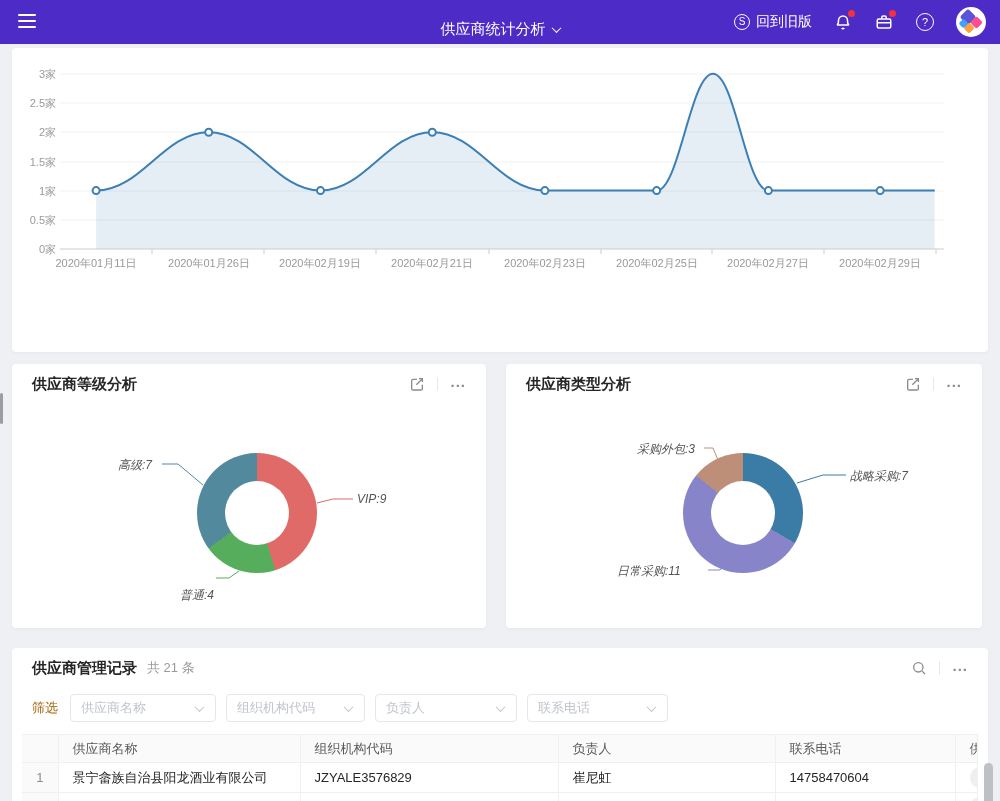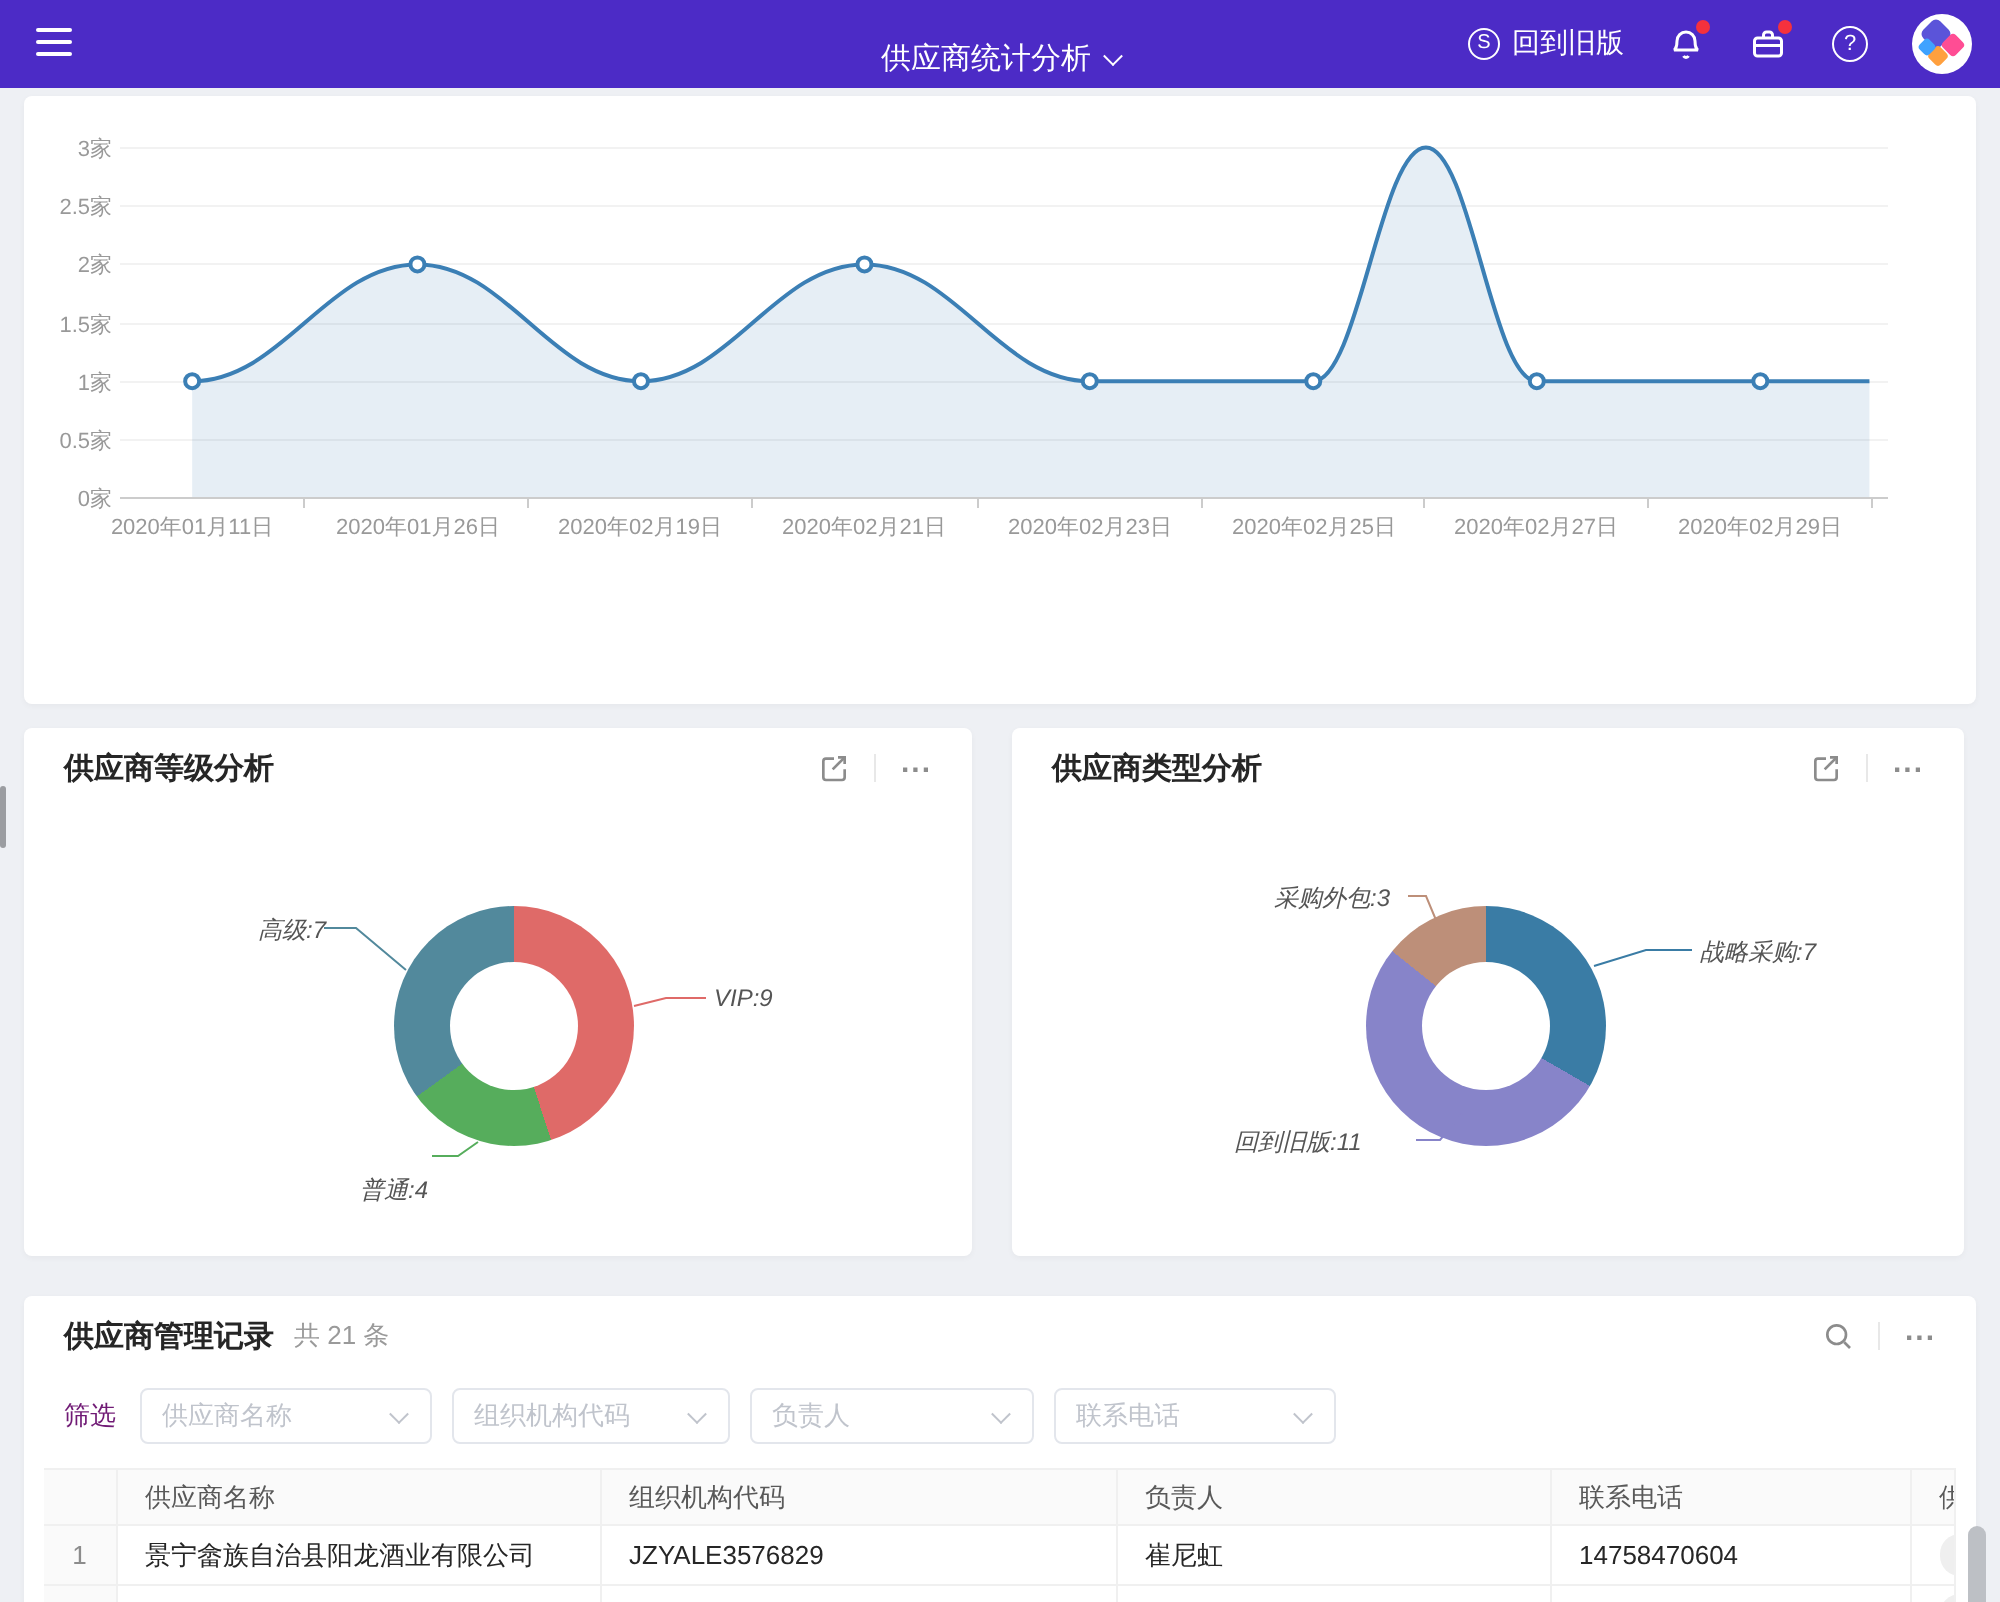--- a/index.html
+++ b/index.html
@@ -43,21 +43,21 @@
   .trend-svg { display:block; }
 
   
   .donut { position:absolute; width:120px; height:120px; border-radius:50%; }
   .donut::after { content:""; position:absolute; left:28px; top:28px; width:64px; height:64px; background:#fff; border-radius:50%; }
   .callout-svg { position:absolute; left:0; top:0; pointer-events:none; }
   .pie-label { position:absolute; font-size:12px; color:#555; white-space:nowrap;font-style:italic; }
 
   
   .filter-row { display:flex; align-items:center; gap:10px; padding:6px 20px 10px 20px; }
-  .filter-label { font-size:13px; color:#701a75; margin-right:2px; }
+  .filter-label { font-size:13px; color:#a16207; margin-right:2px; }
   .select { position:relative; height:28px; border:1px solid #e3e6ec; border-radius:4px; background:#fff; display:flex; align-items:center; padding:0 26px 0 10px; font-size:13px; color:#c0c4cc; cursor:pointer; }
   .select .chev { position:absolute; right:12px; top:10px; color:#c0c4cc; }
   .sel-1{width:146px;} .sel-2{width:139px;} .sel-3{width:142px;} .sel-4{width:141px;}
 
   table.records { border-collapse:collapse; table-layout:fixed; width:956px; margin:2px 10px 0 10px; font-size:13px; }
   table.records th, table.records td { border:1px solid #f0f0f0; border-left:none; overflow:hidden; white-space:nowrap; text-align:left; font-weight:400; padding:0 14px; }
   table.records th { background:#fafafa; color:#595959; height:28px; }
   table.records td { background:#fff; color:#262626; height:30px; }
   table.records td.idx { background:#fafafa; color:#8c8c8c; padding:0; text-align:center; }
   table.records th.idx-h { padding:0; }
@@ -188,21 +188,21 @@
         <span class="v-div"></span>
         <span class="dots"></span>
       </span>
     </div>
     <div class="donut" style="left: 185px; top: 89px; background: conic-gradient(rgb(223, 106, 104) 0deg, rgb(223, 106, 104) 162deg, rgb(86, 173, 92) 162deg, rgb(86, 173, 92) 234deg, rgb(82, 137, 156) 234deg, rgb(82, 137, 156) 360deg);"></div>
     <svg class="callout-svg" width="482" height="264">
       <polyline points="150,100 166,100 191,121" fill="none" stroke="#52899c"></polyline>
       <polyline points="341,135 321,135 305,139" fill="none" stroke="#df6a68"></polyline>
       <polyline points="204,214 217,214 227,207" fill="none" stroke="#56ad5c"></polyline>
     </svg>
-    <span class="pie-label" style="right:323px; top:93px;">高级:7</span>
+    <span class="pie-label" style="right:334px; top:93px;">高级:7</span>
     <span class="pie-label" style="left:345px; top:128px;">VIP:9</span>
     <span class="pie-label" style="left:168px; top:223px;text-align:right;">普通:4</span>
   </div>
 
   <div class="card" id="card-type">
     <div class="card-head">
       <span class="card-title">供应商类型分析</span>
       <span class="head-actions">
         <span class="act-ic">
           <svg width="16" height="16" viewBox="0 0 24 24" fill="none" stroke="#8c8c8c" stroke-width="2">
@@ -216,21 +216,21 @@
       </span>
     </div>
     <div class="donut" style="left: 177px; top: 89px; background: conic-gradient(rgb(58, 124, 165) 0deg, rgb(58, 124, 165) 120deg, rgb(135, 132, 201) 120deg, rgb(135, 132, 201) 308.571deg, rgb(189, 143, 121) 308.571deg, rgb(189, 143, 121) 360deg);"></div>
     <svg class="callout-svg" width="482" height="264">
       <polyline points="198,84 207,84 212,96" fill="none" stroke="#bd8f79"></polyline>
       <polyline points="340,111 317,111 291,119" fill="none" stroke="#3a7ca5"></polyline>
       <polyline points="202,206 214,206 225,193" fill="none" stroke="#8784c9"></polyline>
     </svg>
     <span class="pie-label" style="right:287px; top:77px;">采购外包:3</span>
     <span class="pie-label" style="left:344px; top:104px;">战略采购:7</span>
-    <span class="pie-label" style="left:111px; top:199px;">回到旧版:11</span>
+    <span class="pie-label" style="left:111px; top:199px;">日常采购:11</span>
   </div>
 
   <div class="card" id="card-table">
     <div class="card-head">
       <span class="card-title">供应商管理记录</span>
       <span class="card-sub">共 21 条</span>
       <span class="head-actions">
         <span class="act-ic">
           <svg width="16" height="16" viewBox="0 0 24 24" fill="none" stroke="#8c8c8c" stroke-width="2">
             <circle cx="11" cy="11" r="7"></circle>

